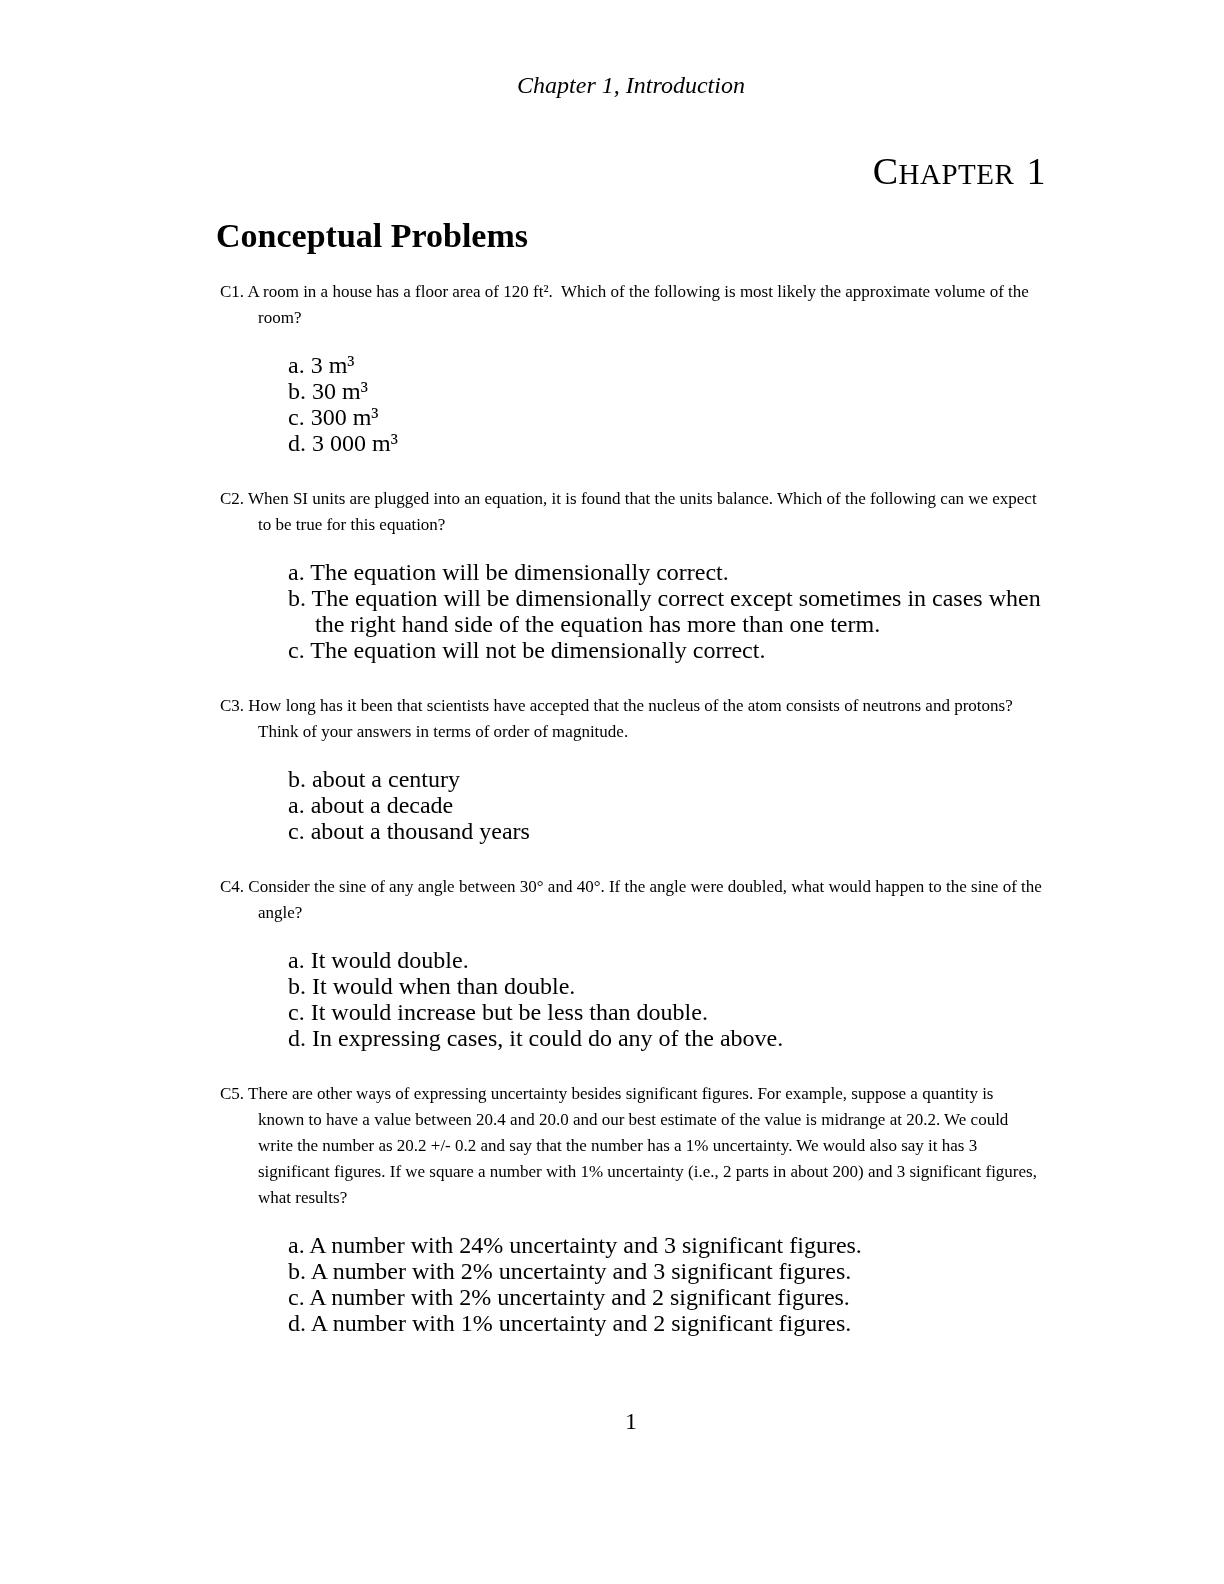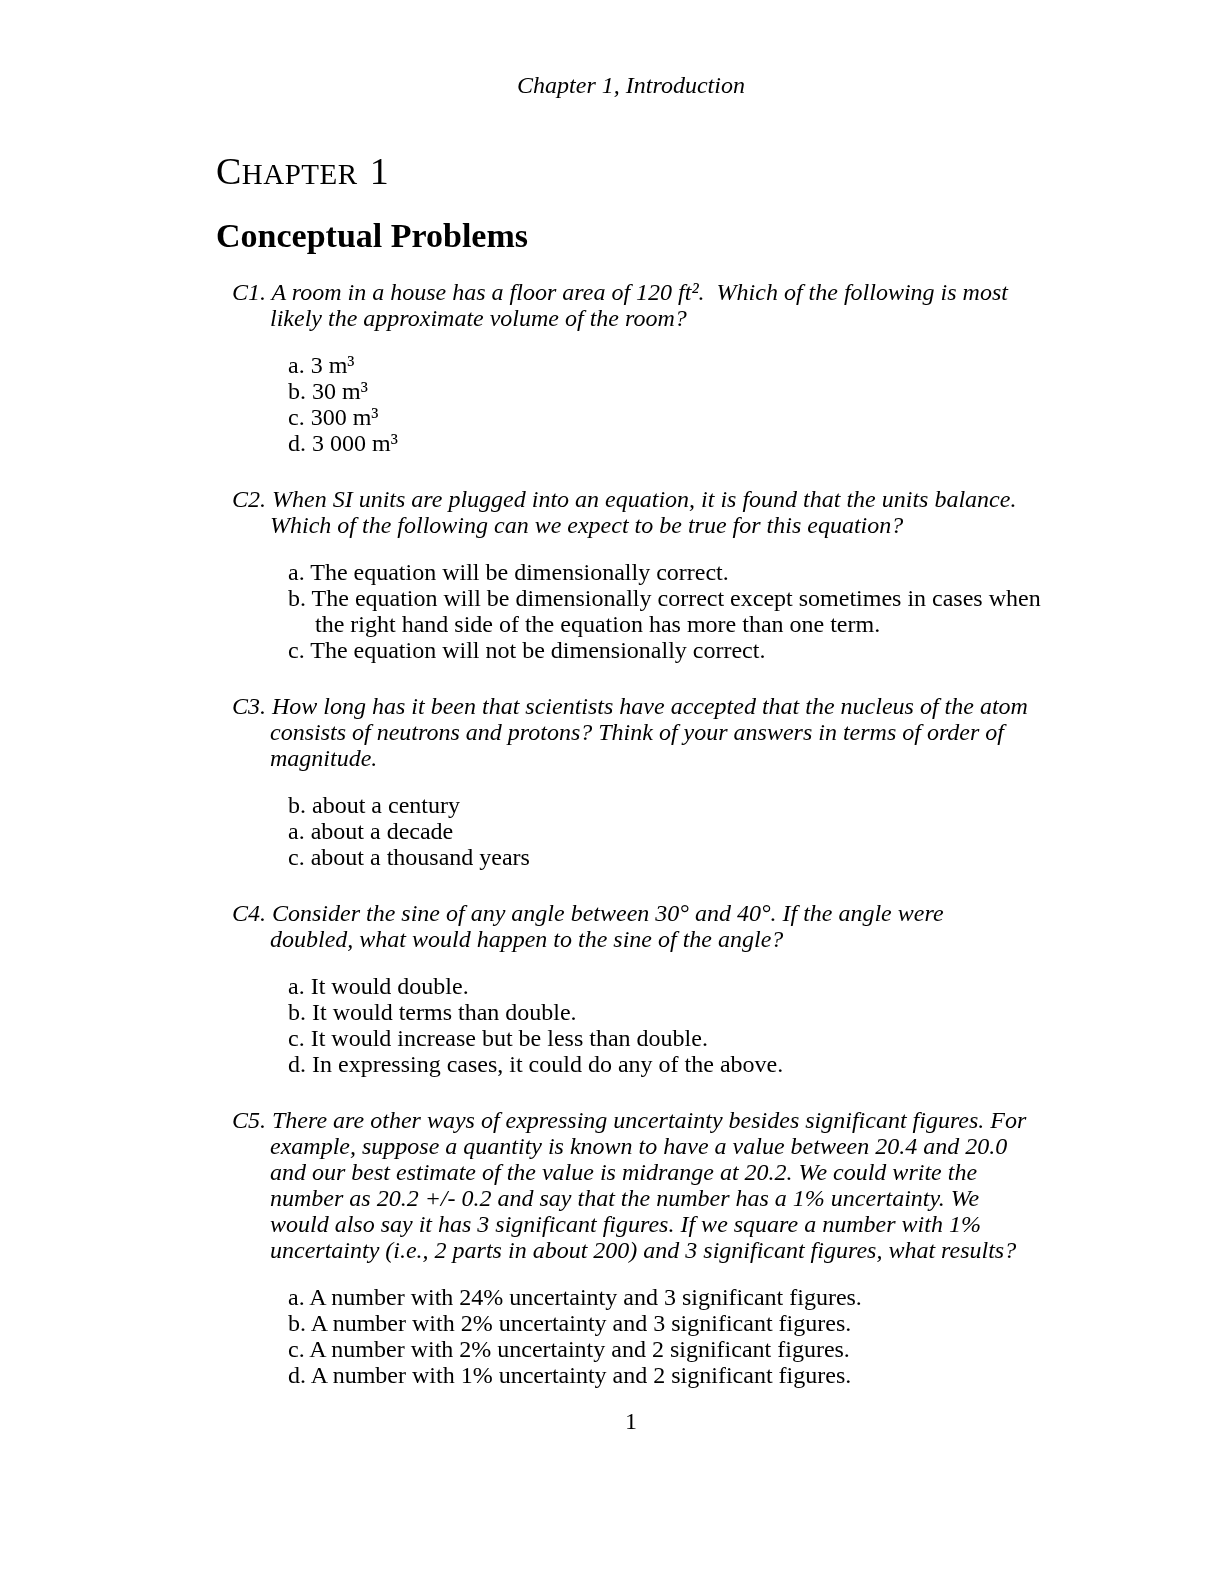--- a/index.html
+++ b/index.html
@@ -29,46 +29,46 @@
     line-height: 27px;
     text-align: center;
     white-space: nowrap;
   }
   .chapter-title {
     margin: 52px 0 0 0;
     font-weight: normal;
     font-size: 38px;
     line-height: 40px;
     letter-spacing: 0.5px;
+    text-align: right;
   }
   .chapter-title .small-caps {
     font-size: 29px;
   }
   .chapter-title .chapter-number {
     margin-left: 0.32em;
   }
   .section-heading {
     margin: 28px 0 0 0;
     font-size: 34px;
     font-weight: bold;
     line-height: 27px;
   }
   .q-block {
     margin-top: 30px;
   }
   .q-block:first-of-type {
     margin-top: 32px;
   }
   .question {
-    margin: 16px;
-    font-size: 24px;
+    margin: 4px;
+    font-size: 17px;
     line-height: 26px;
     padding-left: 38px;
     text-indent: -38px;
-    font-style: italic;
   }
   .options {
     margin: 21px 0 0 72px;
   }
   .option {
     margin: 0;
     font-size: 24px;
     line-height: 26px;
     padding-left: 27px;
     text-indent: -27px;
@@ -119,21 +119,21 @@
       <p class="option">b. about a century</p>
       <p class="option">a. about a decade</p>
       <p class="option">c. about a thousand years</p>
     </div>
   </div>
 
   <div class="q-block">
     <p class="question"><span>C4.</span> <span>Consider the sine of any angle between 30° and 40°. If the angle were doubled, what would happen to the sine of the angle?</span></p>
     <div class="options">
       <p class="option">a. It would double.</p>
-      <p class="option">b. It would terms than double.</p>
+      <p class="option">b. It would when than double.</p>
       <p class="option">c. It would increase but be less than double.</p>
       <p class="option">d. In expressing cases, it could do any of the above.</p>
     </div>
   </div>
 
   <div class="q-block">
     <p class="question"><span>C5.</span> <span>There are other ways of expressing uncertainty besides significant figures. For example, suppose a quantity is known to have a value between 20.4 and 20.0 and our best estimate of the value is midrange at 20.2. We could write the number as 20.2 +/- 0.2 and say that the number has a 1% uncertainty. We would also say it has 3 significant figures. If we square a number with 1% uncertainty (i.e., 2 parts in about 200) and 3 significant figures, what results?</span></p>
     <div class="options">
       <p class="option">a. A number with 24% uncertainty and 3 significant figures.</p>
       <p class="option">b. A number with 2% uncertainty and 3 significant figures.</p>

